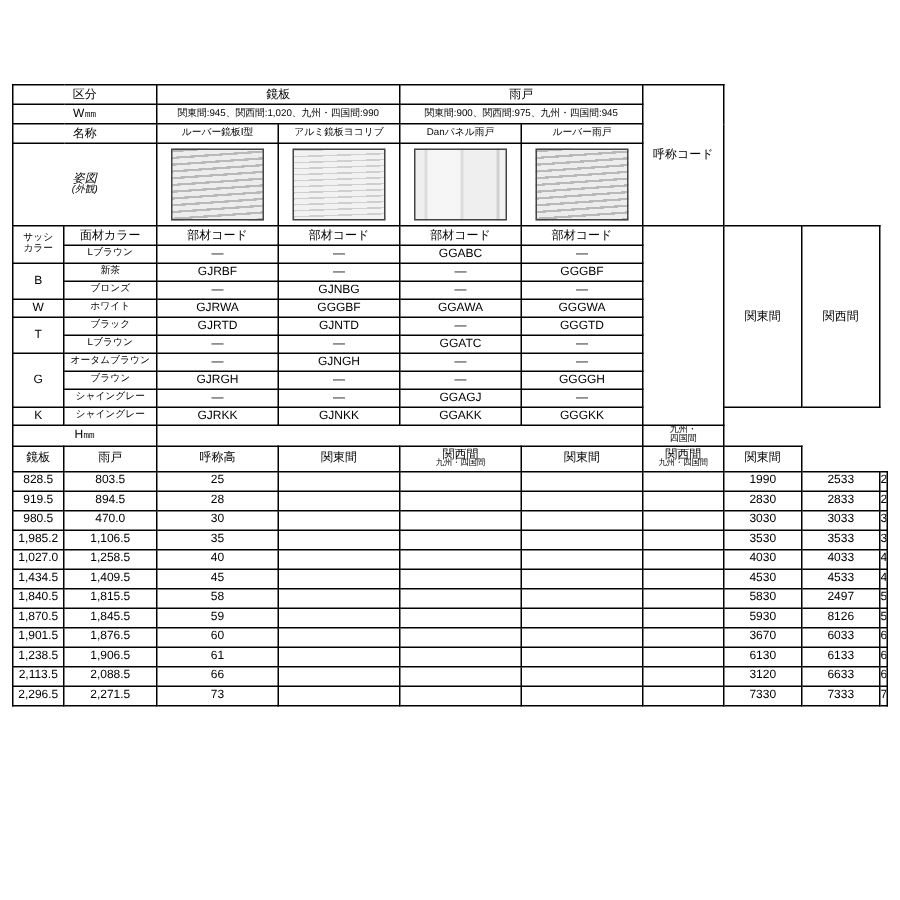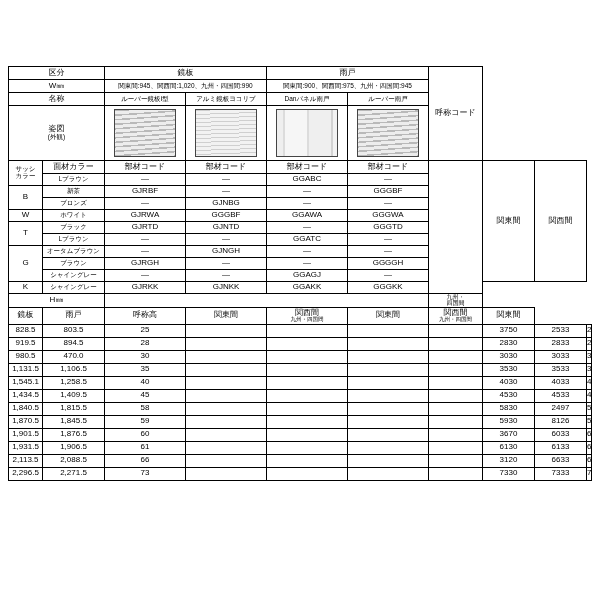--- a/index.html
+++ b/index.html
@@ -5,21 +5,21 @@
   html,body{margin:0;padding:0;}
   body{
     width:600px;height:600px;
     background:#ffffff;
     font-family:"Liberation Sans","DejaVu Sans",sans-serif;
     color:#000;
     -webkit-font-smoothing:none;
   }
   #sheet{
     position:absolute;
-    left:8px;top:66px;
+    left:8px;top:56px;
     width:584px;
   }
   table{
     border-collapse:collapse;
     table-layout:fixed;
     width:584px;
     font-size:8px;
     line-height:1.05;
   }
   td,th{
@@ -31,21 +31,21 @@
     white-space:nowrap;
     overflow:hidden;
   }
   .thin{border:1px solid #000;text-align:center;}
   .sm{font-size:6.5px;}
   .xs{font-size:6px;}
   .tiny{font-size:5.5px;}
   .h18{height:17px;}
   .h14{height:13px;}
   .h12{height:12px;}
-  .fig{height:54px;}
+  .fig{height:54px;font-style:italic;}
   .figbox{
     width:62px;height:48px;margin:0 auto;
     border:1px solid #444;
     background:
       repeating-linear-gradient(178deg,#cfcfcf 0px,#cfcfcf 1px,#f2f2f2 1px,#f2f2f2 4px);
     box-sizing:border-box;
   }
   .figbox.louver{
     background:
       repeating-linear-gradient(176deg,#b9b9b9 0px,#b9b9b9 1.5px,#ededed 1.5px,#ededed 4.5px);
@@ -264,21 +264,21 @@
   </tr>
 
   <tr class="h14">
           <td>828.5</td>
           <td>803.5</td>
           <td>25</td>
           <td></td>
           <td></td>
           <td></td>
           <td></td>
-          <td>3750</td>
+          <td>1990</td>
           <td>2533</td>
           <td>2532</td>
         </tr>
   <tr class="h14">
           <td>919.5</td>
           <td>894.5</td>
           <td>28</td>
           <td></td>
           <td></td>
           <td></td>
@@ -293,33 +293,33 @@
           <td>30</td>
           <td></td>
           <td></td>
           <td></td>
           <td></td>
           <td>3030</td>
           <td>3033</td>
           <td>3032</td>
         </tr>
   <tr class="h14">
-          <td>1,131.5</td>
+          <td>1,985.2</td>
           <td>1,106.5</td>
           <td>35</td>
           <td></td>
           <td></td>
           <td></td>
           <td></td>
           <td>3530</td>
           <td>3533</td>
           <td>3532</td>
         </tr>
   <tr class="h14">
-          <td>1,545.1</td>
+          <td>1,027.0</td>
           <td>1,258.5</td>
           <td>40</td>
           <td></td>
           <td></td>
           <td></td>
           <td></td>
           <td>4030</td>
           <td>4033</td>
           <td>4032</td>
         </tr>
@@ -365,21 +365,21 @@
           <td>60</td>
           <td></td>
           <td></td>
           <td></td>
           <td></td>
           <td>3670</td>
           <td>6033</td>
           <td>6032</td>
         </tr>
   <tr class="h14">
-          <td>1,931.5</td>
+          <td>1,238.5</td>
           <td>1,906.5</td>
           <td>61</td>
           <td></td>
           <td></td>
           <td></td>
           <td></td>
           <td>6130</td>
           <td>6133</td>
           <td>6132</td>
         </tr>

